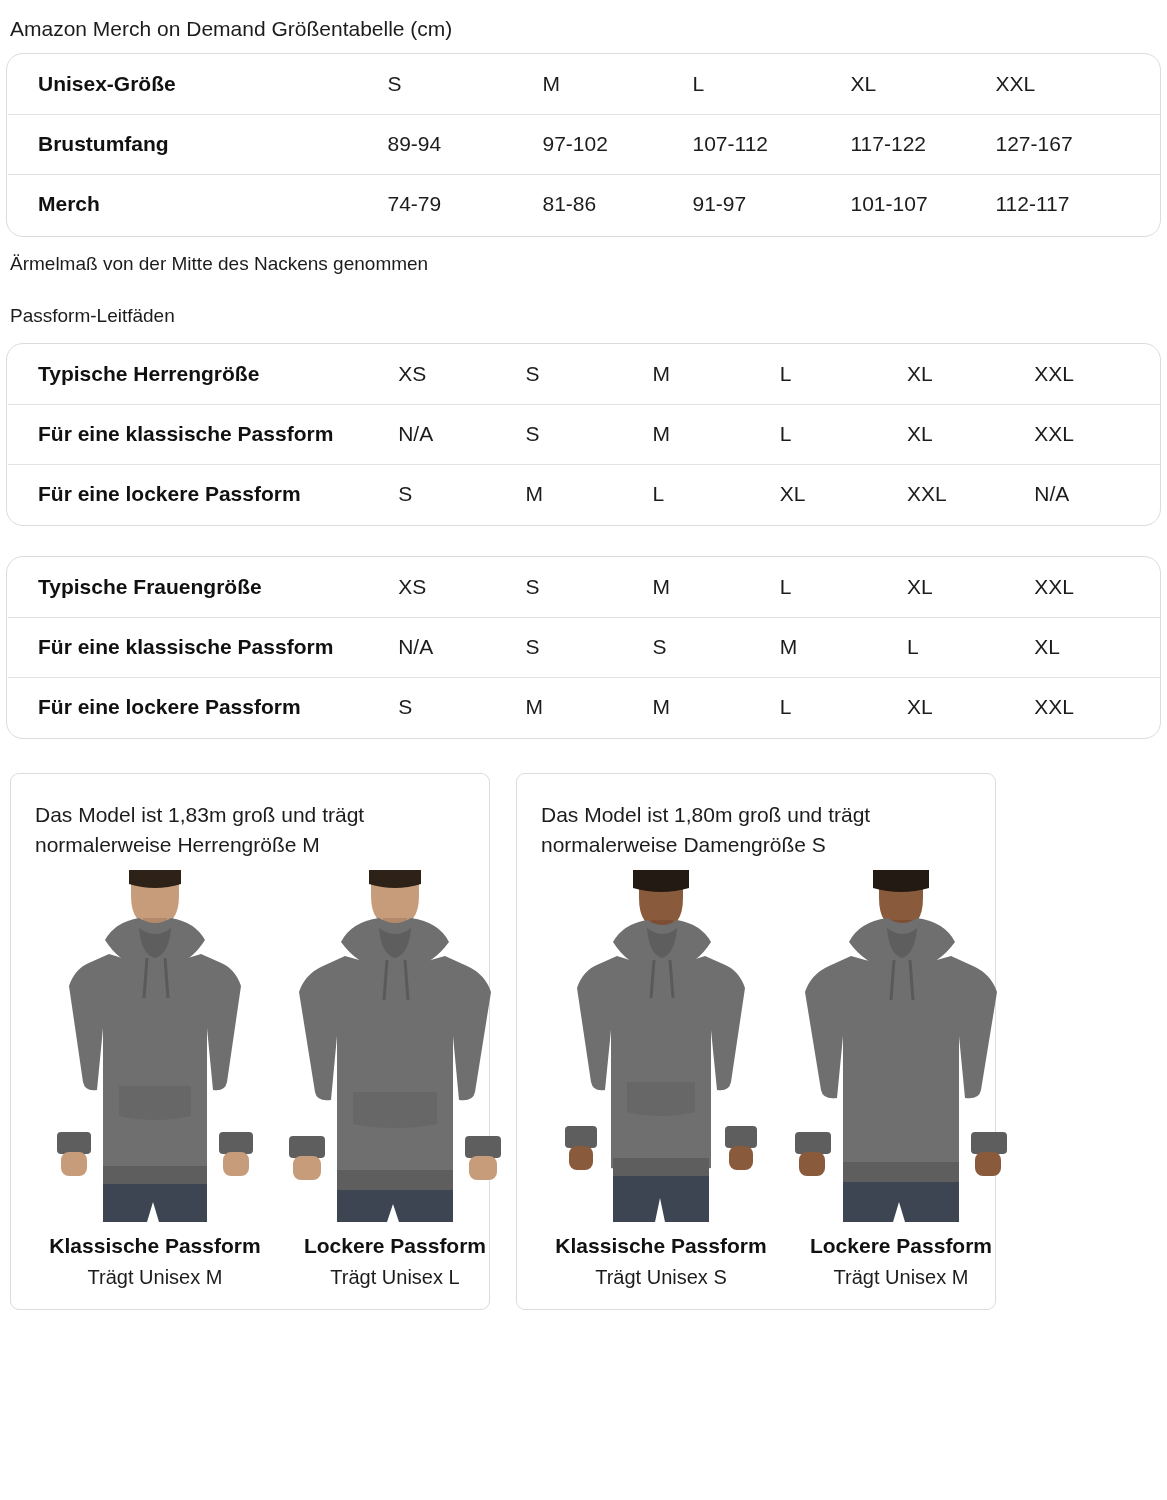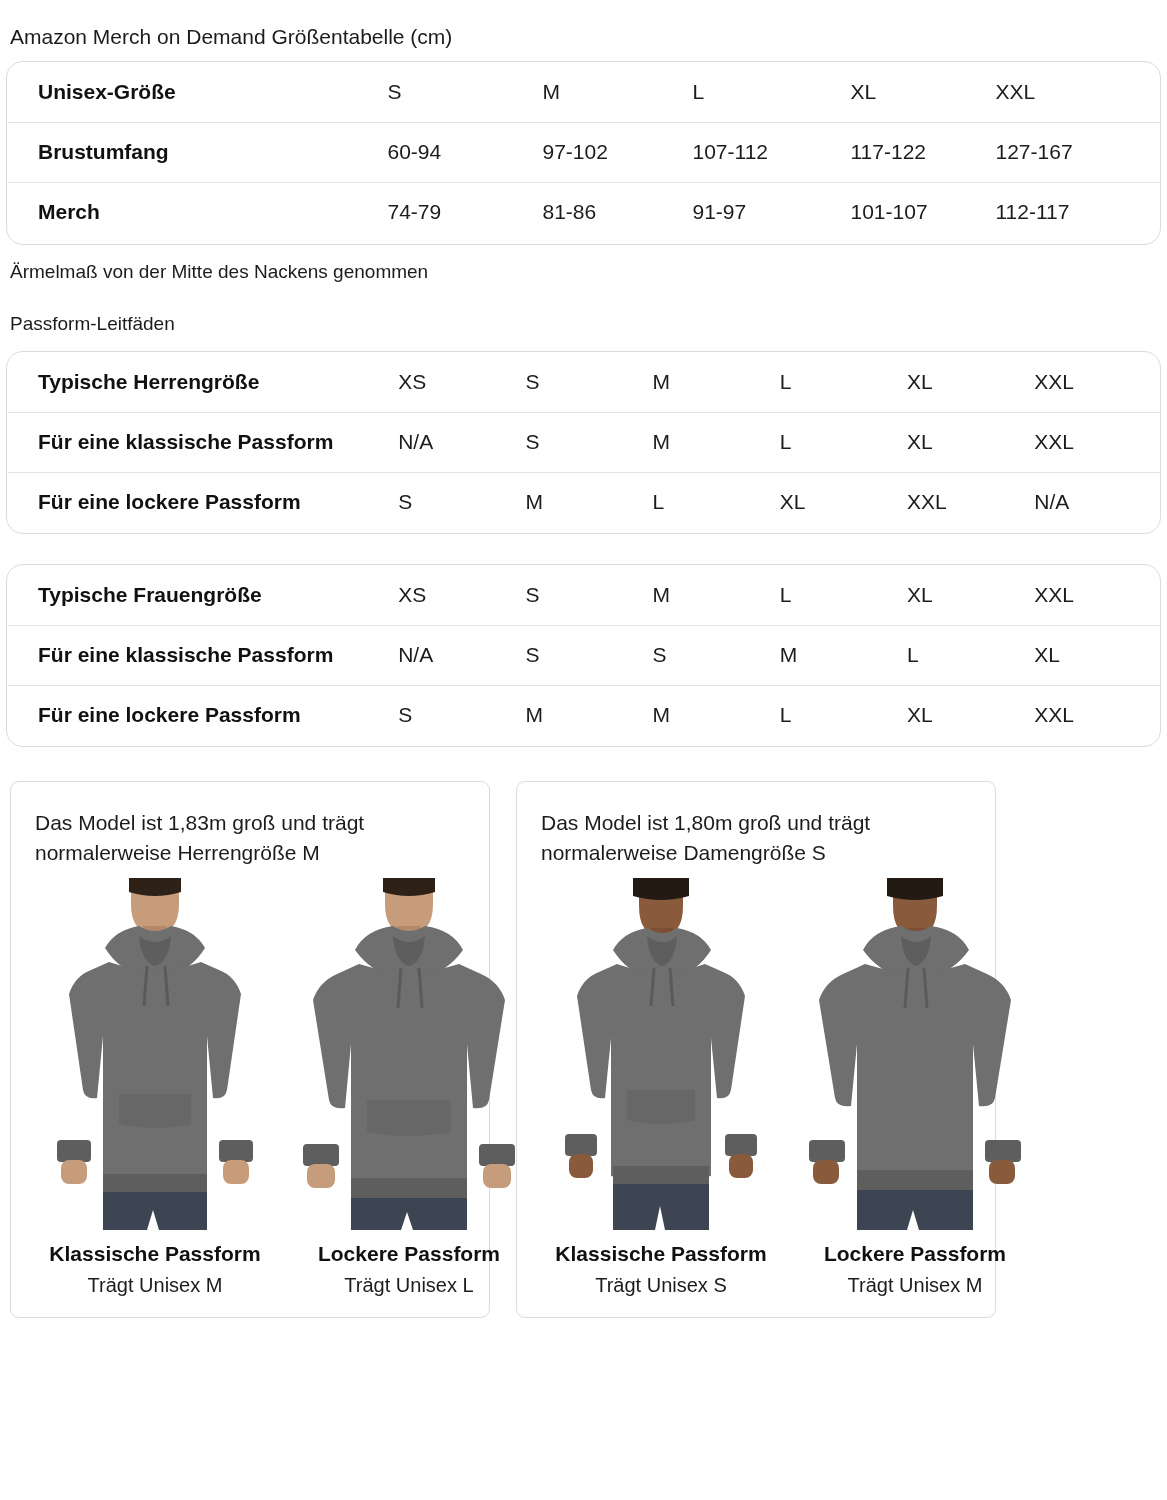--- a/index.html
+++ b/index.html
@@ -6,21 +6,21 @@
   html, body { margin: 0; padding: 0; }
   body {
     width: 1167px;
     min-height: 1500px;
     background: #ffffff;
     font-family: "Liberation Sans", sans-serif;
     color: #1a1a1a;
   }
   .page {
     width: 1167px;
-    padding: 12px 6px;
+    padding: 4px 6px;
   }
   .doc-title {
     font-size: 21px;
     color: #1c1c1c;
     padding: 12px 4px 12px 4px;
     line-height: 1.2;
   }
   .note {
     font-size: 19px;
     color: #1c1c1c;
@@ -87,21 +87,20 @@
   }
   .card-title {
     font-size: 21px;
     line-height: 1.4;
     color: #1c1c1c;
     margin-bottom: 10px;
     min-height: 60px;
   }
   .models {
     display: flex;
-    gap: 14px;
     justify-content: space-between;
   }
   .model {
     width: 256px;
     text-align: center;
   }
   .model-figure {
     height: 352px;
     position: relative;
     overflow: hidden;
@@ -143,21 +142,21 @@
         <tr>
           <td class="head-cell">Unisex-Größe</td>
           <td class="val">S</td>
           <td class="val">M</td>
           <td class="val">L</td>
           <td class="val">XL</td>
           <td class="val">XXL</td>
         </tr>
         <tr>
           <td class="head-cell">Brustumfang</td>
-          <td class="val">60-94</td>
+          <td class="val">89-94</td>
           <td class="val">97-102</td>
           <td class="val">107-112</td>
           <td class="val">117-122</td>
           <td class="val">127-167</td>
         </tr>
         <tr>
           <td class="head-cell">Merch</td>
           <td class="val">74-79</td>
           <td class="val">81-86</td>
           <td class="val">91-97</td>

